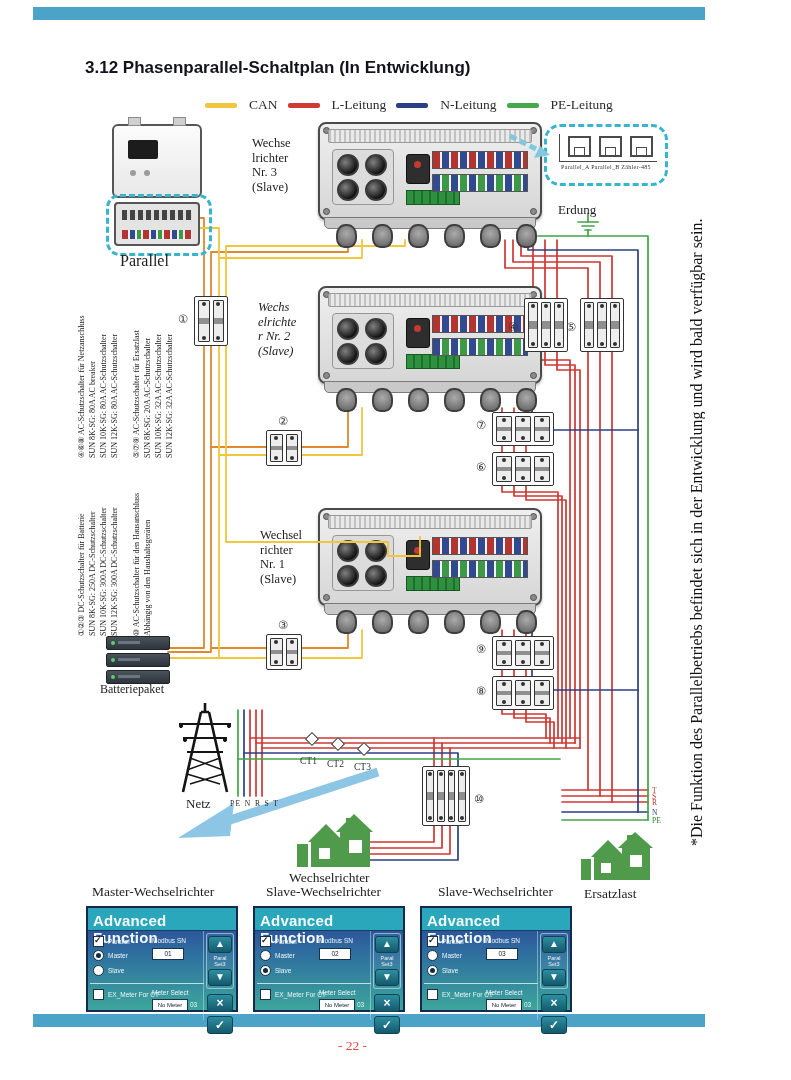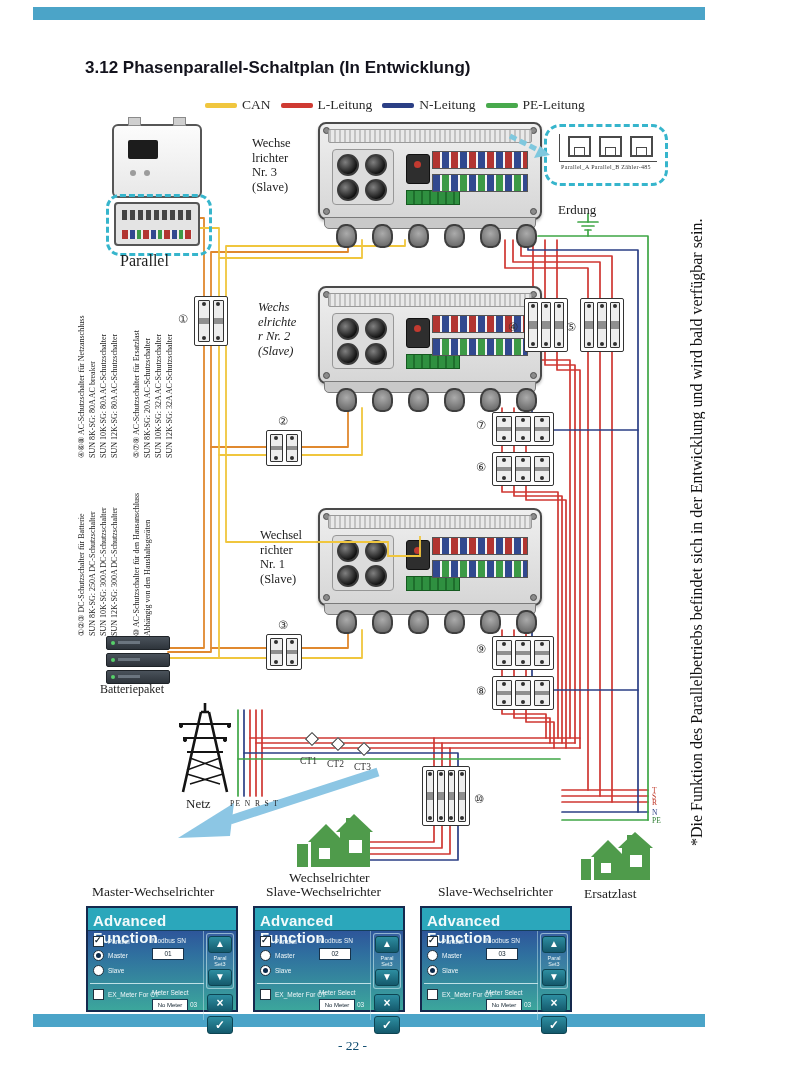--- a/index.html
+++ b/index.html
@@ -7,21 +7,21 @@
         font-family:"Liberation Serif",serif;color:#1d1d1d;}
   .abs{position:absolute;}
   .pre{white-space:pre-line;}
   .bar{position:absolute;left:33px;width:725px;height:13px;background:#4ba4c8;}
   .title{position:absolute;left:85px;top:58px;font-family:"Liberation Sans",sans-serif;
          font-weight:bold;font-size:17px;color:#13131d;}
   
   .legend{position:absolute;left:205px;top:97px;display:flex;align-items:center;gap:10px;
           font-size:13.5px;color:#2b2b2b;}
   .legend .sw{width:32px;height:5px;border-radius:2px;display:inline-block;}
-  .legend .li{display:flex;align-items:center;gap:5px;}
+  .legend .li{display:flex;align-items:center;gap:12px;}
   
   .wires{position:absolute;left:0;top:0;z-index:1;}
   .wires-top{position:absolute;left:0;top:0;z-index:3;pointer-events:none;}
   
   .unit{position:absolute;width:220px;height:94px;z-index:2;border:2px solid #4a4a4a;border-radius:8px;
         background:linear-gradient(#efefef,#d6d6d6);box-shadow:0 2px 3px rgba(0,0,0,.25);}
   .unit .vents{position:absolute;left:8px;top:5px;right:8px;height:12px;border:1px solid #9a9a9a;border-radius:2px;
         background:repeating-linear-gradient(90deg,#c2c2c2 0 2px,#e9e9e9 2px 5px);}
   .unit .bat{position:absolute;left:12px;top:25px;width:62px;height:56px;background:#dcdcdc;border:1px solid #979797;
         border-radius:4px;display:grid;grid-template-columns:1fr 1fr;gap:3px;padding:4px;box-sizing:border-box;}
@@ -118,21 +118,21 @@
   .cb.checked::after{content:"✓";position:absolute;left:0px;top:-2px;font-size:9px;color:#10212e;font-weight:bold;}
   .radio{width:9px;height:9px;border-radius:50%;background:#fff;border:1px solid #20303c;display:inline-block;position:relative;}
   .radio.sel::after{content:"";position:absolute;left:2px;top:2px;width:5px;height:5px;border-radius:50%;background:#0c2a4a;}
   .snbox{position:absolute;left:64px;top:17px;width:30px;height:10px;background:#fff;border:1px solid #17324a;
        color:#10212e;font-size:6.5px;line-height:10px;text-align:center;}
   .meterbox{position:absolute;left:64px;top:68px;width:34px;height:10px;background:#fff;border:1px solid #17324a;
        color:#10212e;font-size:6px;line-height:10px;text-align:center;}
   .mlab{position:absolute;font-size:6.5px;}
   .divider{position:absolute;left:2px;top:52px;width:114px;border-top:1px solid rgba(215,240,242,.85);}
   .blab{position:absolute;z-index:4;font-size:13.5px;color:#1d1d1d;}
-  .pagenum{position:absolute;left:0;right:0;top:1038px;text-align:center;font-size:13.5px;color:#0c4a6e;z-index:4;}
+  .pagenum{position:absolute;left:0;right:0;top:1038px;text-align:center;font-size:13.5px;color:#ef4444;z-index:4;}
 </style>
 </head>
 <body>
 
 <div class="page">
 
   <div class="bar" style="top:7px;"></div>
   <div class="bar" style="top:1014px;"></div>
 
   <div class="title">3.12 Phasenparallel-Schaltplan (In Entwicklung)</div>

